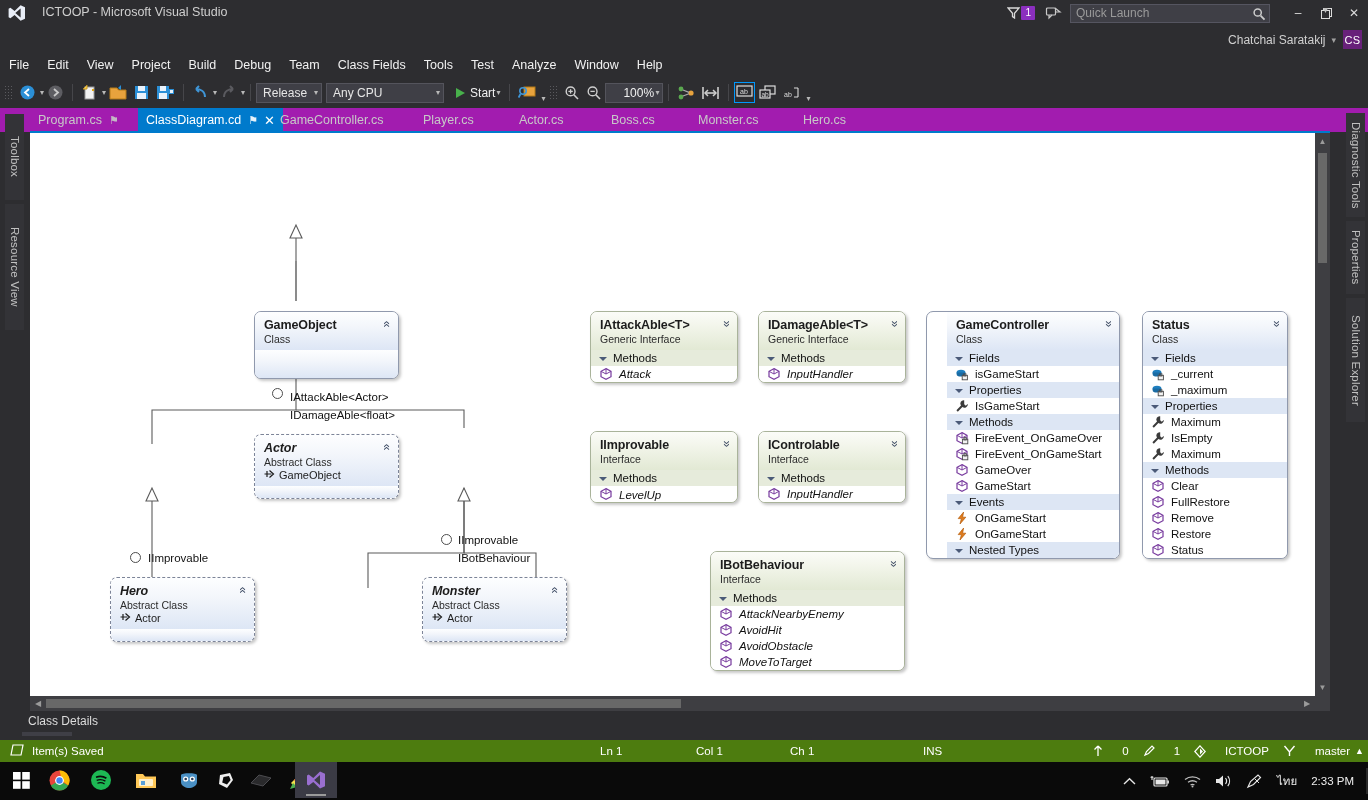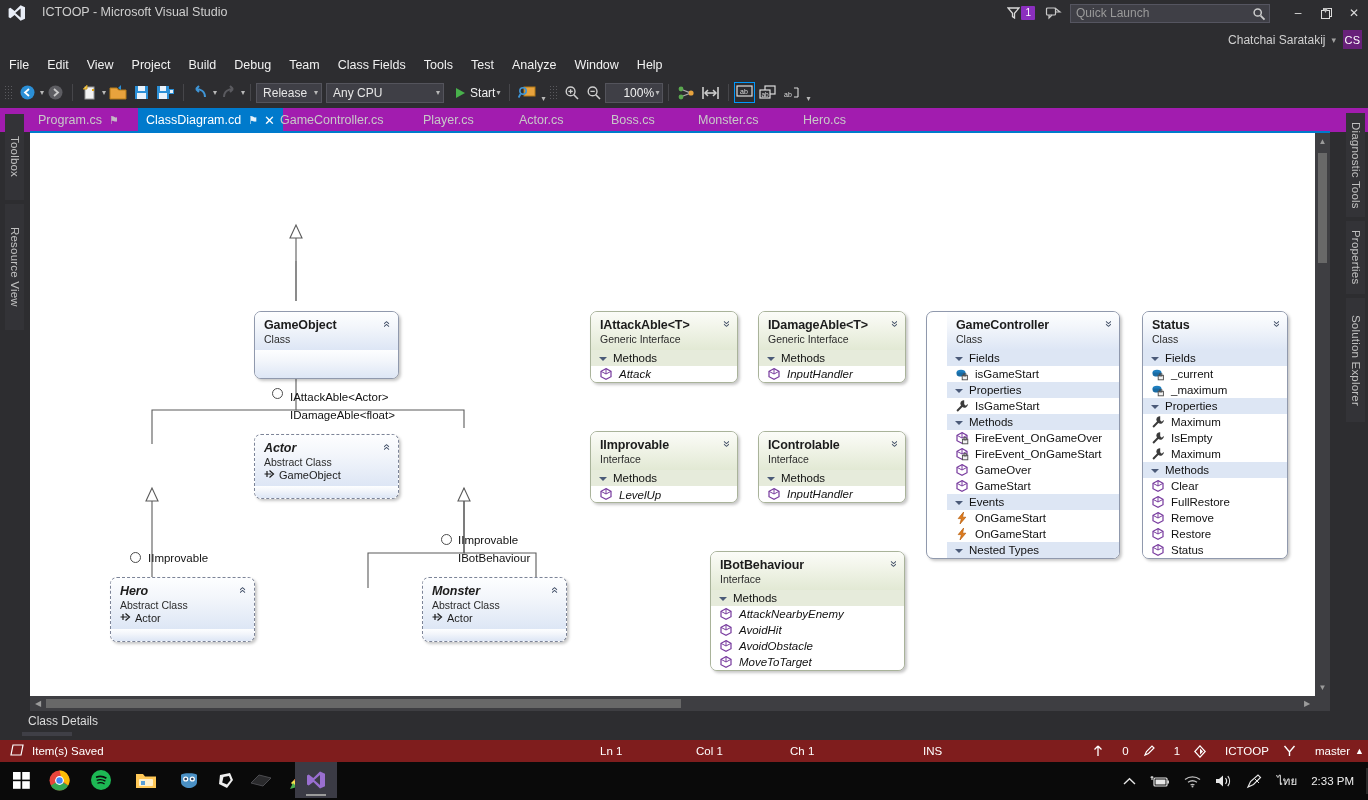--- a/index.html
+++ b/index.html
@@ -119,21 +119,21 @@
   .lbl { position:absolute; font-size:11.5px; color:#111; white-space:nowrap; }
   .lolli { position:absolute; width:11px; height:11px; border:1.4px solid #4d4d4d; border-radius:50%;
            background:#fff; }
 
   
   .cdpane { position:absolute; left:0; top:711px; width:1368px; height:29px; background:#2d2d30; }
   .cdtab { position:absolute; left:28px; top:714px; font-size:12px; color:#dcdcdc; }
   .cdtab-underline { position:absolute; left:22px; top:732px; width:50px; height:4px; background:#3f3f46;}
 
   
-  .statusbar { position:absolute; left:0; top:740px; width:1368px; height:22px; background:#7f1d1d;
+  .statusbar { position:absolute; left:0; top:740px; width:1368px; height:22px; background:#4d7c0f;
                display:flex; align-items:center; color:#fff; font-size:11.5px; }
   .sb-saveico { margin:0 8px 0 10px; }
   .sb-cell { position:absolute; }
   .sb-right { position:absolute; right:4px; display:flex; align-items:center; }
   .sb-right span { display:flex; align-items:center; margin-left:14px; }
 
   
   .taskbar { position:absolute; left:0; top:762px; width:1368px; height:38px; background:#0a0a0a; }
   .tbitem { position:absolute; top:0; width:42px; height:36px; display:flex; align-items:center;
             justify-content:center; }

